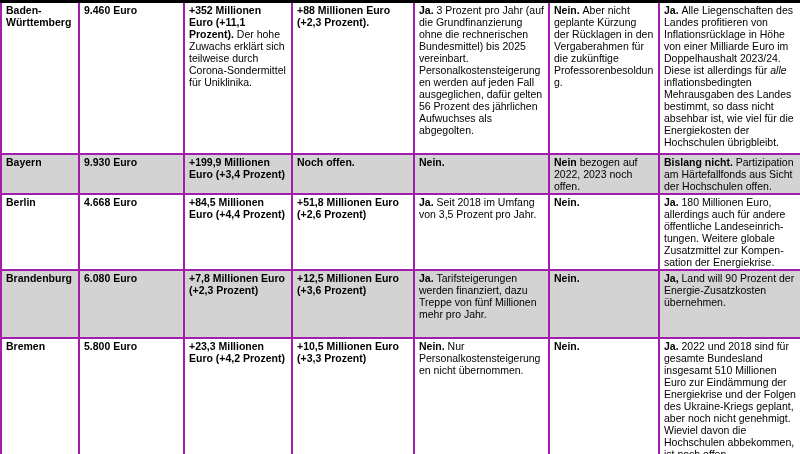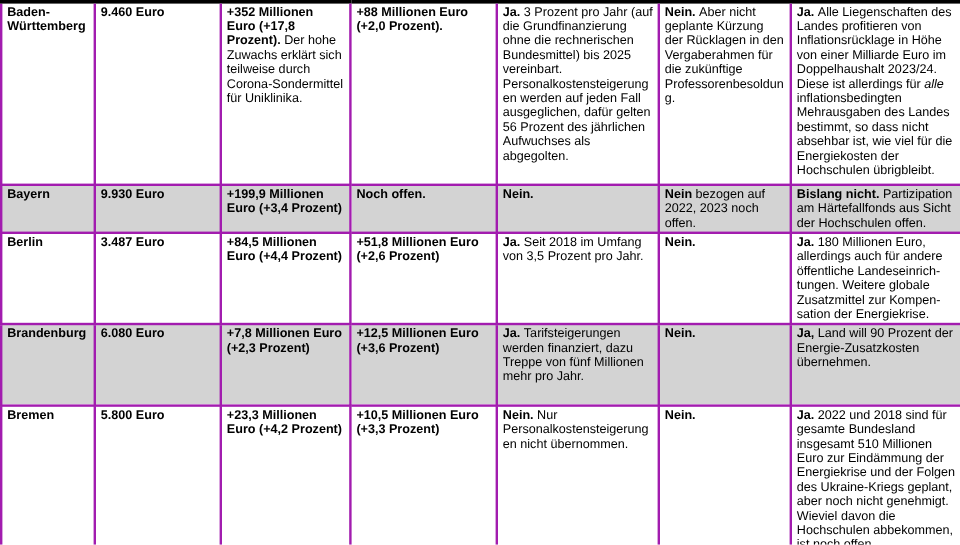--- a/index.html
+++ b/index.html
@@ -63,38 +63,38 @@
         <col class="c3">
         <col class="c4">
       <col class="c5">
         <col class="c6">
         <col class="c7">
     </colgroup>
     <tbody>
         <tr>
           <td><span class="b">Baden-Württemberg</span></td>
           <td><span class="b">9.460 Euro</span></td>
-          <td><span class="b">+352 Millionen Euro (+17,8 Prozent). </span><span>Der hohe Zuwachs erklärt sich teilweise durch Corona-Sondermittel für Uniklinika.</span></td>
-          <td><span class="b">+88 Millionen Euro (+2,0 Prozent).</span></td>
+          <td><span class="b">+352 Millionen Euro (+11,1 Prozent). </span><span>Der hohe Zuwachs erklärt sich teilweise durch Corona-Sondermittel für Uniklinika.</span></td>
+          <td><span class="b">+88 Millionen Euro (+2,3 Prozent).</span></td>
           <td><span class="b">Ja. </span><span>3 Prozent pro Jahr (auf die Grundfinanzierung ohne die rechnerischen Bundesmittel) bis 2025 vereinbart. Personalkostensteigerungen werden auf jeden Fall ausgeglichen, dafür gelten 56 Prozent des jährlichen Aufwuchses als abgegolten.</span></td>
           <td><span class="b">Nein. </span><span>Aber nicht geplante Kürzung der Rücklagen in den Vergaberahmen für die zukünftige Professorenbesoldung.</span></td>
           <td><span class="b">Ja. </span><span>Alle Liegenschaften des Landes profitieren von Inflationsrücklage in Höhe von einer Milliarde Euro im Doppelhaushalt 2023/24. Diese ist allerdings für </span><span class="i">alle</span><span> inflationsbedingten Mehrausgaben des Landes bestimmt, so dass nicht absehbar ist, wie viel für die Energiekosten der Hochschulen übrigbleibt.</span></td>
         </tr>
         <tr class="shaded">
           <td><span class="b">Bayern</span></td>
           <td><span class="b">9.930 Euro</span></td>
           <td><span class="b">+199,9 Millionen Euro (+3,4 Prozent)</span></td>
           <td><span class="b">Noch offen.</span></td>
           <td><span class="b">Nein.</span></td>
           <td><span class="b">Nein </span><span>bezogen auf 2022, 2023 noch offen.</span></td>
           <td><span class="b">Bislang nicht. </span><span>Partizipation am Härtefallfonds aus Sicht der Hochschulen offen.</span></td>
         </tr>
         <tr>
           <td><span class="b">Berlin</span></td>
-          <td><span class="b">3.487 Euro</span></td>
+          <td><span class="b">4.668 Euro</span></td>
           <td><span class="b">+84,5 Millionen Euro (+4,4 Prozent)</span></td>
           <td><span class="b">+51,8 Millionen Euro (+2,6 Prozent)</span></td>
           <td><span class="b">Ja. </span><span>Seit 2018 im Umfang von 3,5 Prozent pro Jahr.</span></td>
           <td><span class="b">Nein.</span></td>
           <td><span class="b">Ja. </span><span>180 Millionen Euro, allerdings auch für andere öffentliche Landeseinrich-tungen. Weitere globale Zusatzmittel zur Kompen-sation der Energiekrise.</span></td>
         </tr>
         <tr class="shaded">
           <td><span class="b">Brandenburg</span></td>
           <td><span class="b">6.080 Euro</span></td>
           <td><span class="b">+7,8 Millionen Euro (+2,3 Prozent)</span></td>

